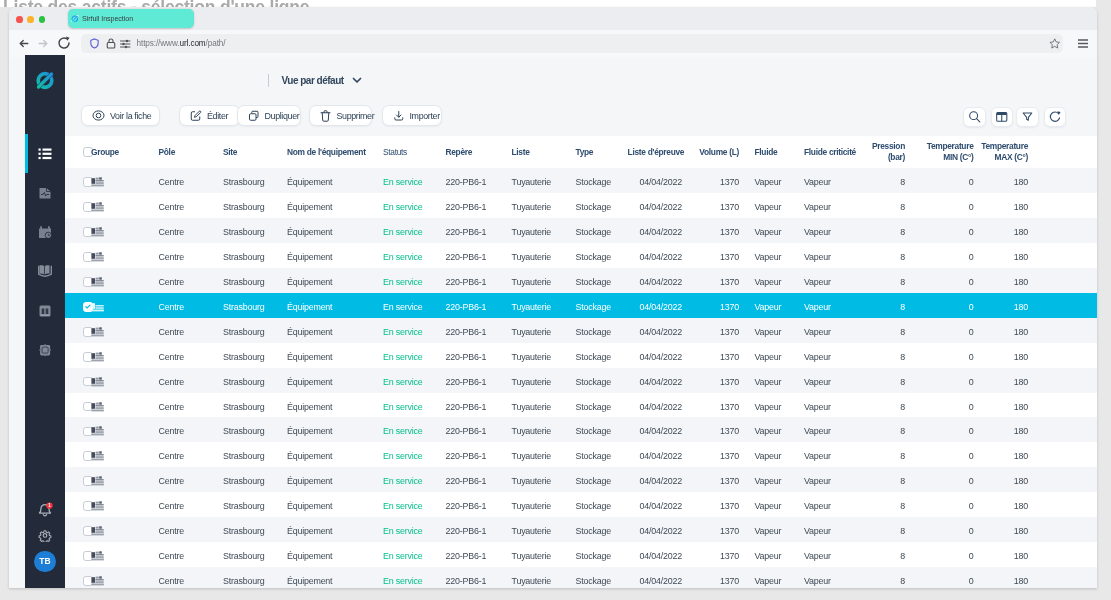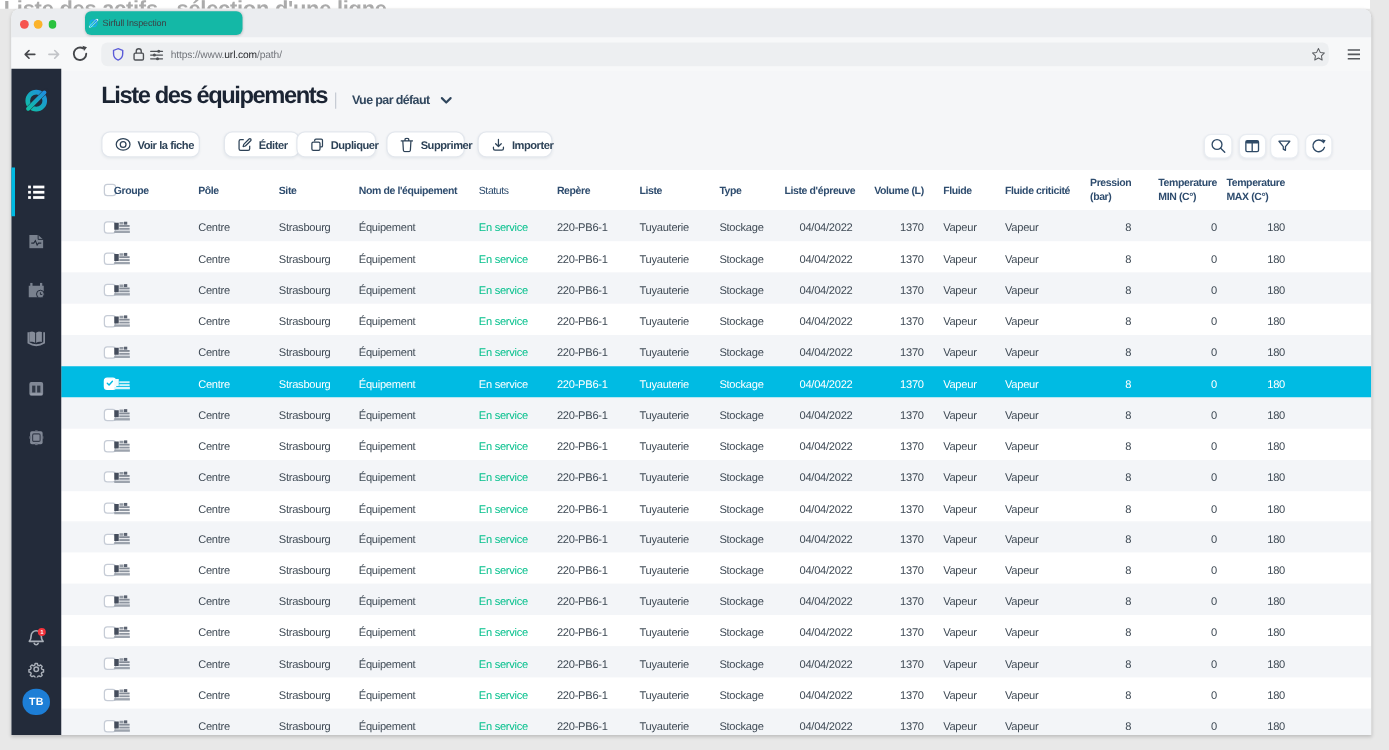--- a/index.html
+++ b/index.html
@@ -5,58 +5,58 @@
 html,body{width:1111px;height:600px;overflow:hidden;background:#e8e8e8;font-family:"Liberation Sans",sans-serif;-webkit-font-smoothing:antialiased}
 #page{position:relative;width:1111px;height:600px}
 .abs{position:absolute}
 
 #topstrip{position:absolute;left:0;top:0;width:1096px;height:7px;background:#fff;overflow:hidden}
 #topstrip span{position:absolute;left:3px;top:-2.8px;font-size:17.5px;font-weight:bold;color:#ababab;letter-spacing:-.2px;white-space:nowrap}
 
 #win{position:absolute;left:9px;top:7px;width:1087.5px;height:580.5px;border-radius:7px 7px 0 0;overflow:hidden;background:#f5f6f8;box-shadow:0 1px 3px rgba(0,0,0,.18)}
 #tabbar{position:absolute;left:0;top:0;width:100%;height:23px;background:#ebedf0}
 .dot{position:absolute;top:9.3px;width:6.7px;height:6.7px;border-radius:50%}
-#tab{position:absolute;left:58.5px;top:1.7px;width:126.5px;height:19.8px;background:#14b8a6;border-radius:5px;box-shadow:0 .5px 2px rgba(0,0,0,.18);display:flex;align-items:center}
+#tab{position:absolute;left:58.5px;top:1.7px;width:126.5px;height:19.8px;background:#5eead4;border-radius:5px;box-shadow:0 .5px 2px rgba(0,0,0,.18);display:flex;align-items:center}
 #tab .txt{font-size:7.2px;color:#3d3f43;margin-left:3.5px;letter-spacing:-.1px}
 #addr{position:absolute;left:0;top:23px;width:100%;height:27px;background:#f7f8f9}
 #urlfield{position:absolute;left:72px;top:4.2px;width:982px;height:18.5px;background:#edeff1;border-radius:5px}
 #urltext{position:absolute;left:55.5px;top:4.8px;font-size:8.2px;color:#73767c;letter-spacing:-.1px}
 #urltext b{color:#1f2125;font-weight:normal}
 
 #app{position:absolute;left:0;top:50px;width:100%;height:543px}
-#sidebar{position:absolute;left:0;top:-2.5px;width:40px;height:533px;background:#232b3a}
+#sidebar{position:absolute;left:16px;top:-2.5px;width:40px;height:533px;background:#232b3a}
 #main{position:absolute;left:40px;top:0;width:1047.5px;height:100%;background:#f5f6f8}
 #actbar{position:absolute;left:0;top:79.5px;width:2.8px;height:38.5px;background:#00bbe3}
 .sicon{position:absolute;left:0;width:40px;display:flex;justify-content:center}
 #h1{position:absolute;left:32px;top:9.2px;font-size:19px;font-weight:bold;color:#1b2433;letter-spacing:-1.15px}
 #vsep{position:absolute;left:219.3px;top:17px;width:1px;height:13px;background:#c7ccd4}
 #vue{position:absolute;left:232.5px;top:18px;font-size:10px;font-weight:bold;color:#31475e;letter-spacing:-.5px}
 #vuechev{position:absolute;left:302.6px;top:20px}
-.btn{position:absolute;top:48.3px;height:21.2px;background:#fff;border:1px solid #e3e7ed;border-radius:7px;box-shadow:0 1px 2px rgba(40,60,90,.06);display:flex;align-items:center;font-size:8.9px;font-weight:bold;color:#2d4257;letter-spacing:-.35px;white-space:nowrap}
+.btn{position:absolute;top:48.3px;height:21.2px;background:#fff;border:1px solid #e3e7ed;border-radius:7px;box-shadow:0 1px 2px rgba(40,60,90,.06);display:flex;align-items:center;font-size:8.9px;font-weight:normal;color:#2d4257;letter-spacing:-.35px;white-space:nowrap}
 .btn svg{margin-left:10px;margin-right:5.5px;flex-shrink:0}
 .ibtn{position:absolute;top:50px;width:22.5px;height:19.5px;background:#fff;border:1px solid #e8ecf1;border-radius:6px;box-shadow:0 1px 2px rgba(40,60,90,.07);display:flex;align-items:center;justify-content:center}
 
 #thead{position:absolute;left:0;top:78.5px;width:100%;height:32.7px;background:#fff;font-size:8.4px;font-weight:bold;color:#2e4c6e;letter-spacing:-.3px}
 .row{position:absolute;left:0;width:100%;height:24.93px;background:#fff;font-size:8.9px;color:#3f4a55;letter-spacing:-.2px}
 .row.odd{background:#f3f5f8}
 .row.sel{background:#00bbe3;color:#fff}
 .row.sel .c-statut{color:#fff}
 .row .c{top:1.5px}
 .c{position:absolute;top:0;height:100%;display:flex;align-items:center;white-space:nowrap}
 .ccb{left:34px} .cgr{left:42px}
 .c-pole{left:109.5px} .c-site{left:174px} .c-nom{left:238px}
 .c-statut{left:334px;color:#04c08c;font-weight:normal}
 .c-repere{left:396.5px} .c-classe{left:462.5px} .c-type{left:526.5px}
 .c-date{left:573px;width:60px;justify-content:flex-end} .c-dateh{left:578.6px}
 .c-vol{left:620px;width:70px;justify-content:flex-end}
 .c-fluide{left:705.5px} .c-crit{left:755px}
 .c-pres{left:796px;width:60px;justify-content:flex-end}
 .c-tmin{left:864.5px;width:60px;justify-content:flex-end}
 .c-tmax{left:919px;width:60px;justify-content:flex-end}
-.hr{}
+.hr{text-align:right}
 .cb{width:9.8px;height:9.8px;border:1.2px solid #c6ccd6;border-radius:2.8px;background:#fff;display:inline-flex;align-items:center;justify-content:center}
 .cb.chk{border-color:#fff}
 .thumb{display:block}
 </style></head>
 <body>
 <svg width="0" height="0" style="position:absolute">
     <defs>
 <filter id="tb" x="-20%" y="-20%" width="140%" height="140%">
         <feGaussianBlur stdDeviation="0.55"></feGaussianBlur>
       </filter>
@@ -127,21 +127,20 @@
     <svg class="abs" style="left:1068.5px;top:9px" width="10.5" height="9" viewBox="0 0 21 18">
           <g stroke="#55585c" stroke-width="2.6">
             <line x1="0" y1="2" x2="21" y2="2"></line>
             <line x1="0" y1="9" x2="21" y2="9"></line>
             <line x1="0" y1="16" x2="21" y2="16"></line>
           </g>
         </svg>
   </div>
   <div id="app">
     <div id="main">
-      <div id="h1">Liste des équipements</div>
       <div id="vsep"></div>
       <div id="vue">Vue par défaut</div>
       <svg id="vuechev" class="abs" width="10" height="7" viewBox="0 0 10 7">
             <path d="M1.5 1.5 L5 5 L8.5 1.5" fill="none" stroke="#31475e" stroke-width="1.7" stroke-linecap="round" stroke-linejoin="round"></path>
           </svg>
       <div class="btn" style="left:31.5px;width:79px"><svg width="13" height="11" viewBox="0 0 26 22">
               <ellipse cx="13" cy="11" rx="11" ry="9.2" fill="none" stroke="#2d4257" stroke-width="2"></ellipse>
               <circle cx="13" cy="11" r="4.6" fill="none" stroke="#2d4257" stroke-width="2"></circle>
             </svg>Voir la fiche</div>
       <div class="btn" style="left:130px;width:61px"><svg width="11.5" height="11.5" viewBox="0 0 23 23">

